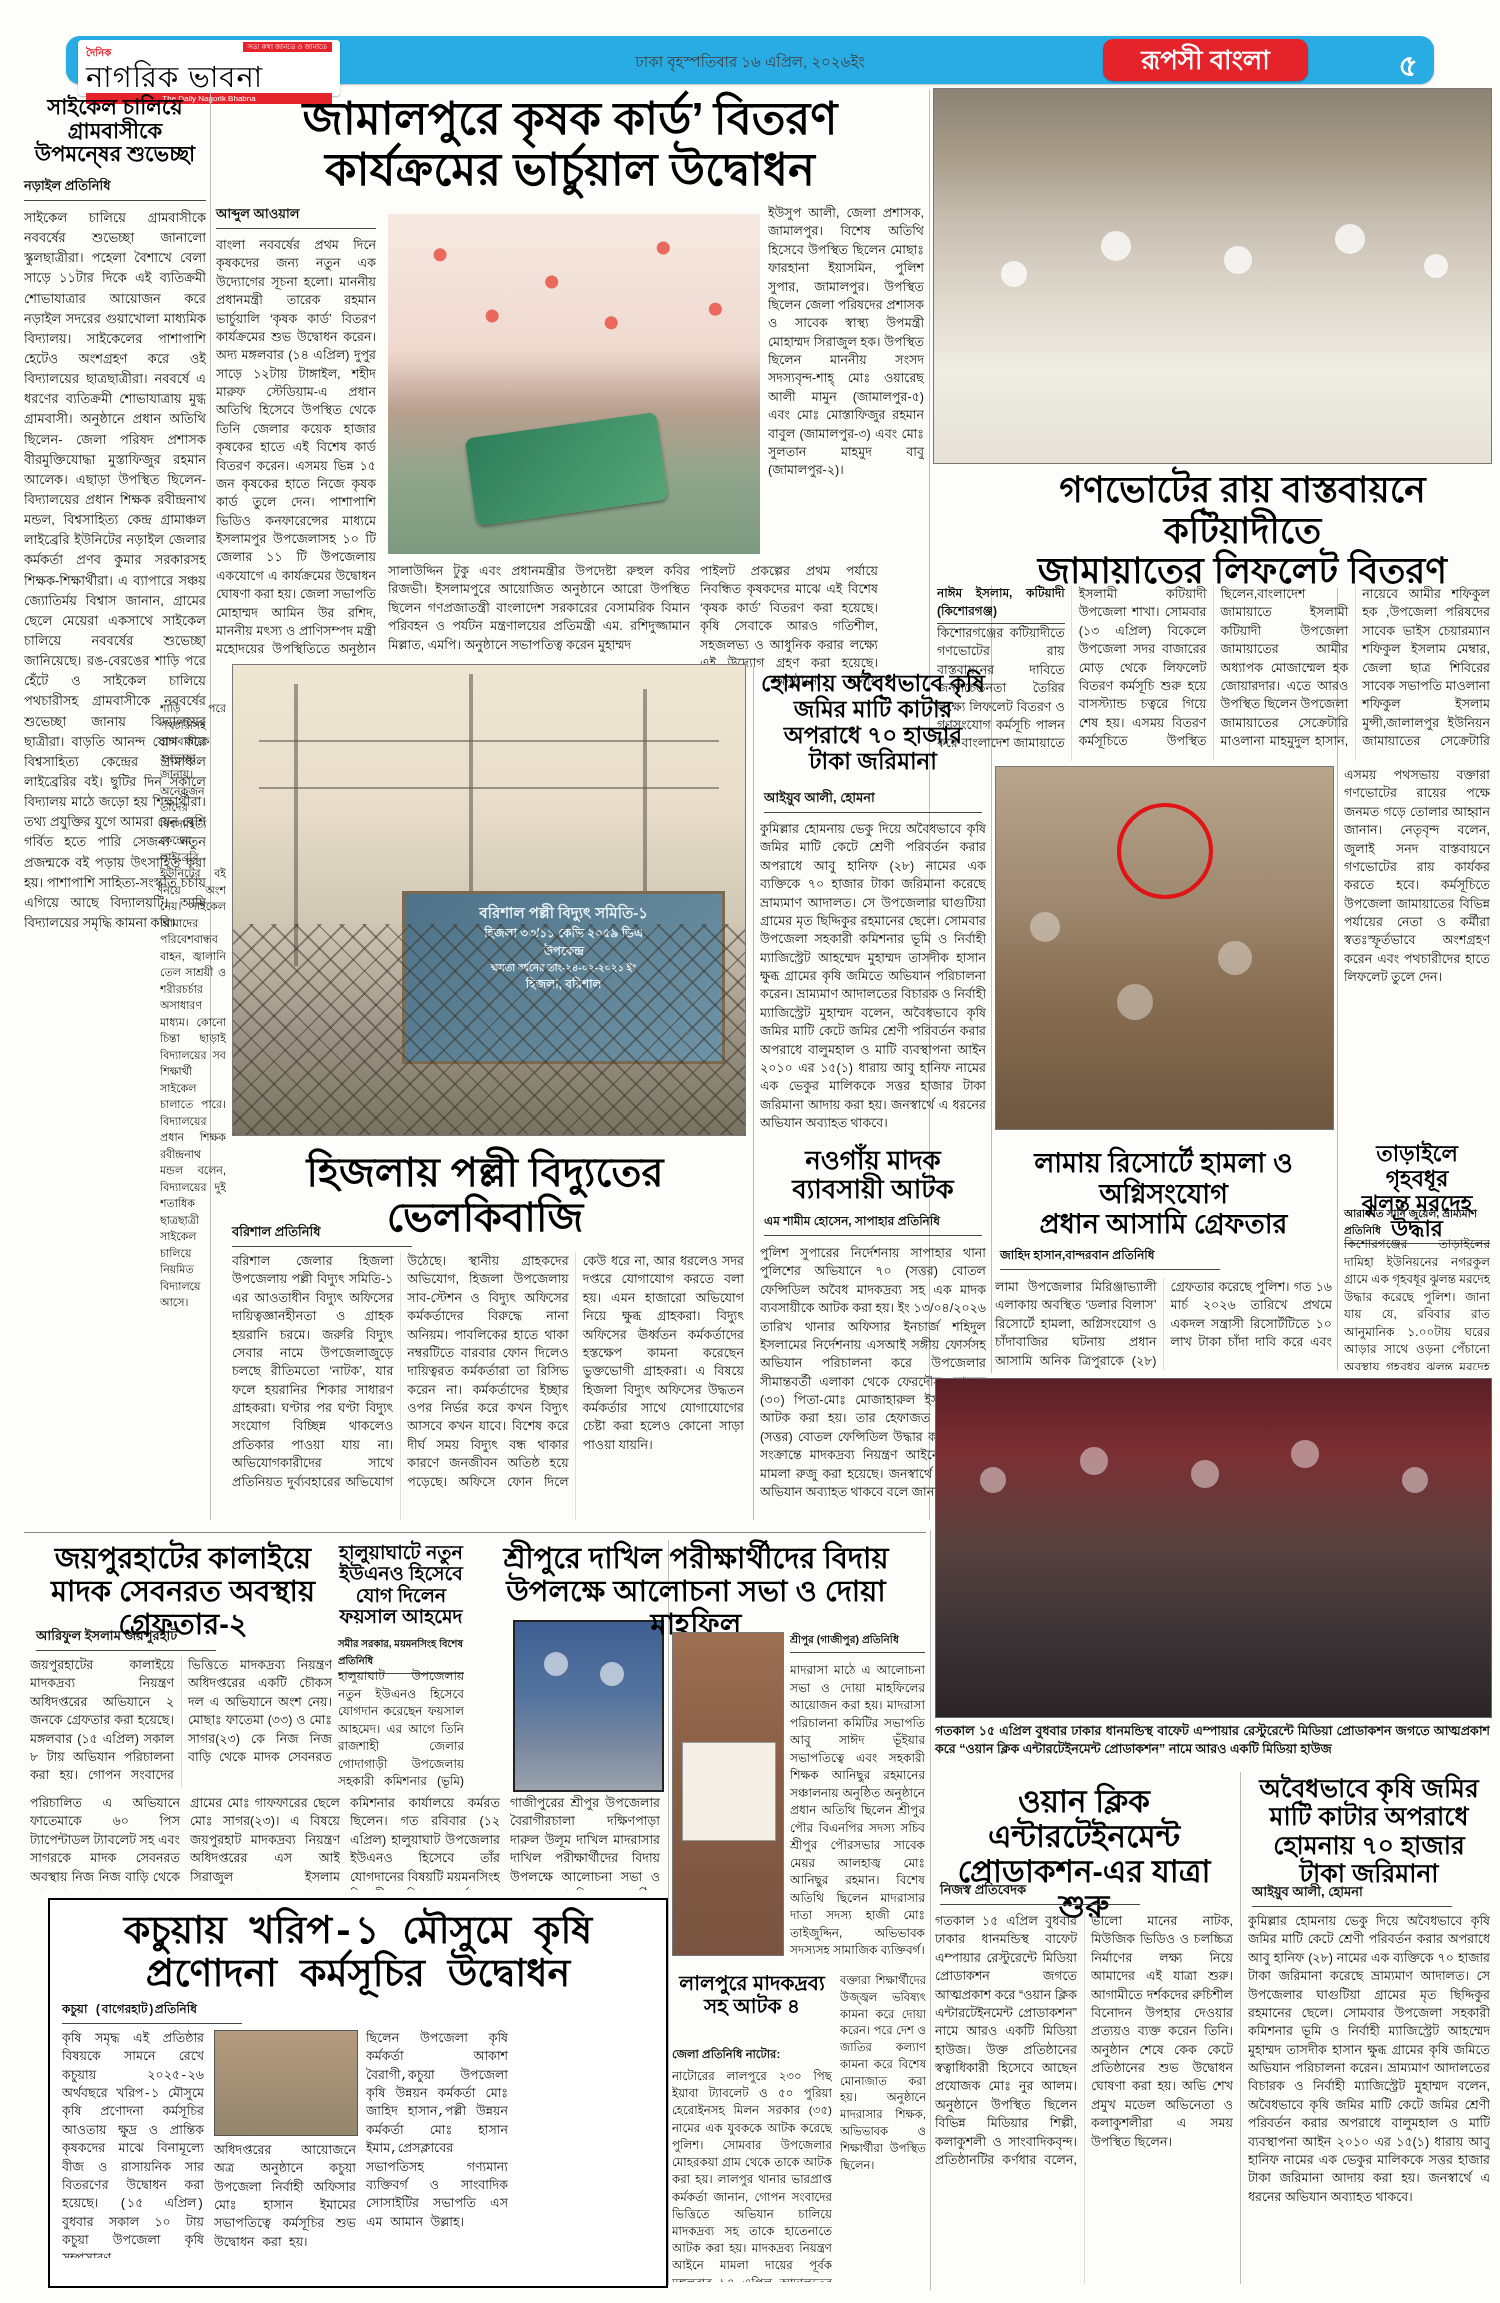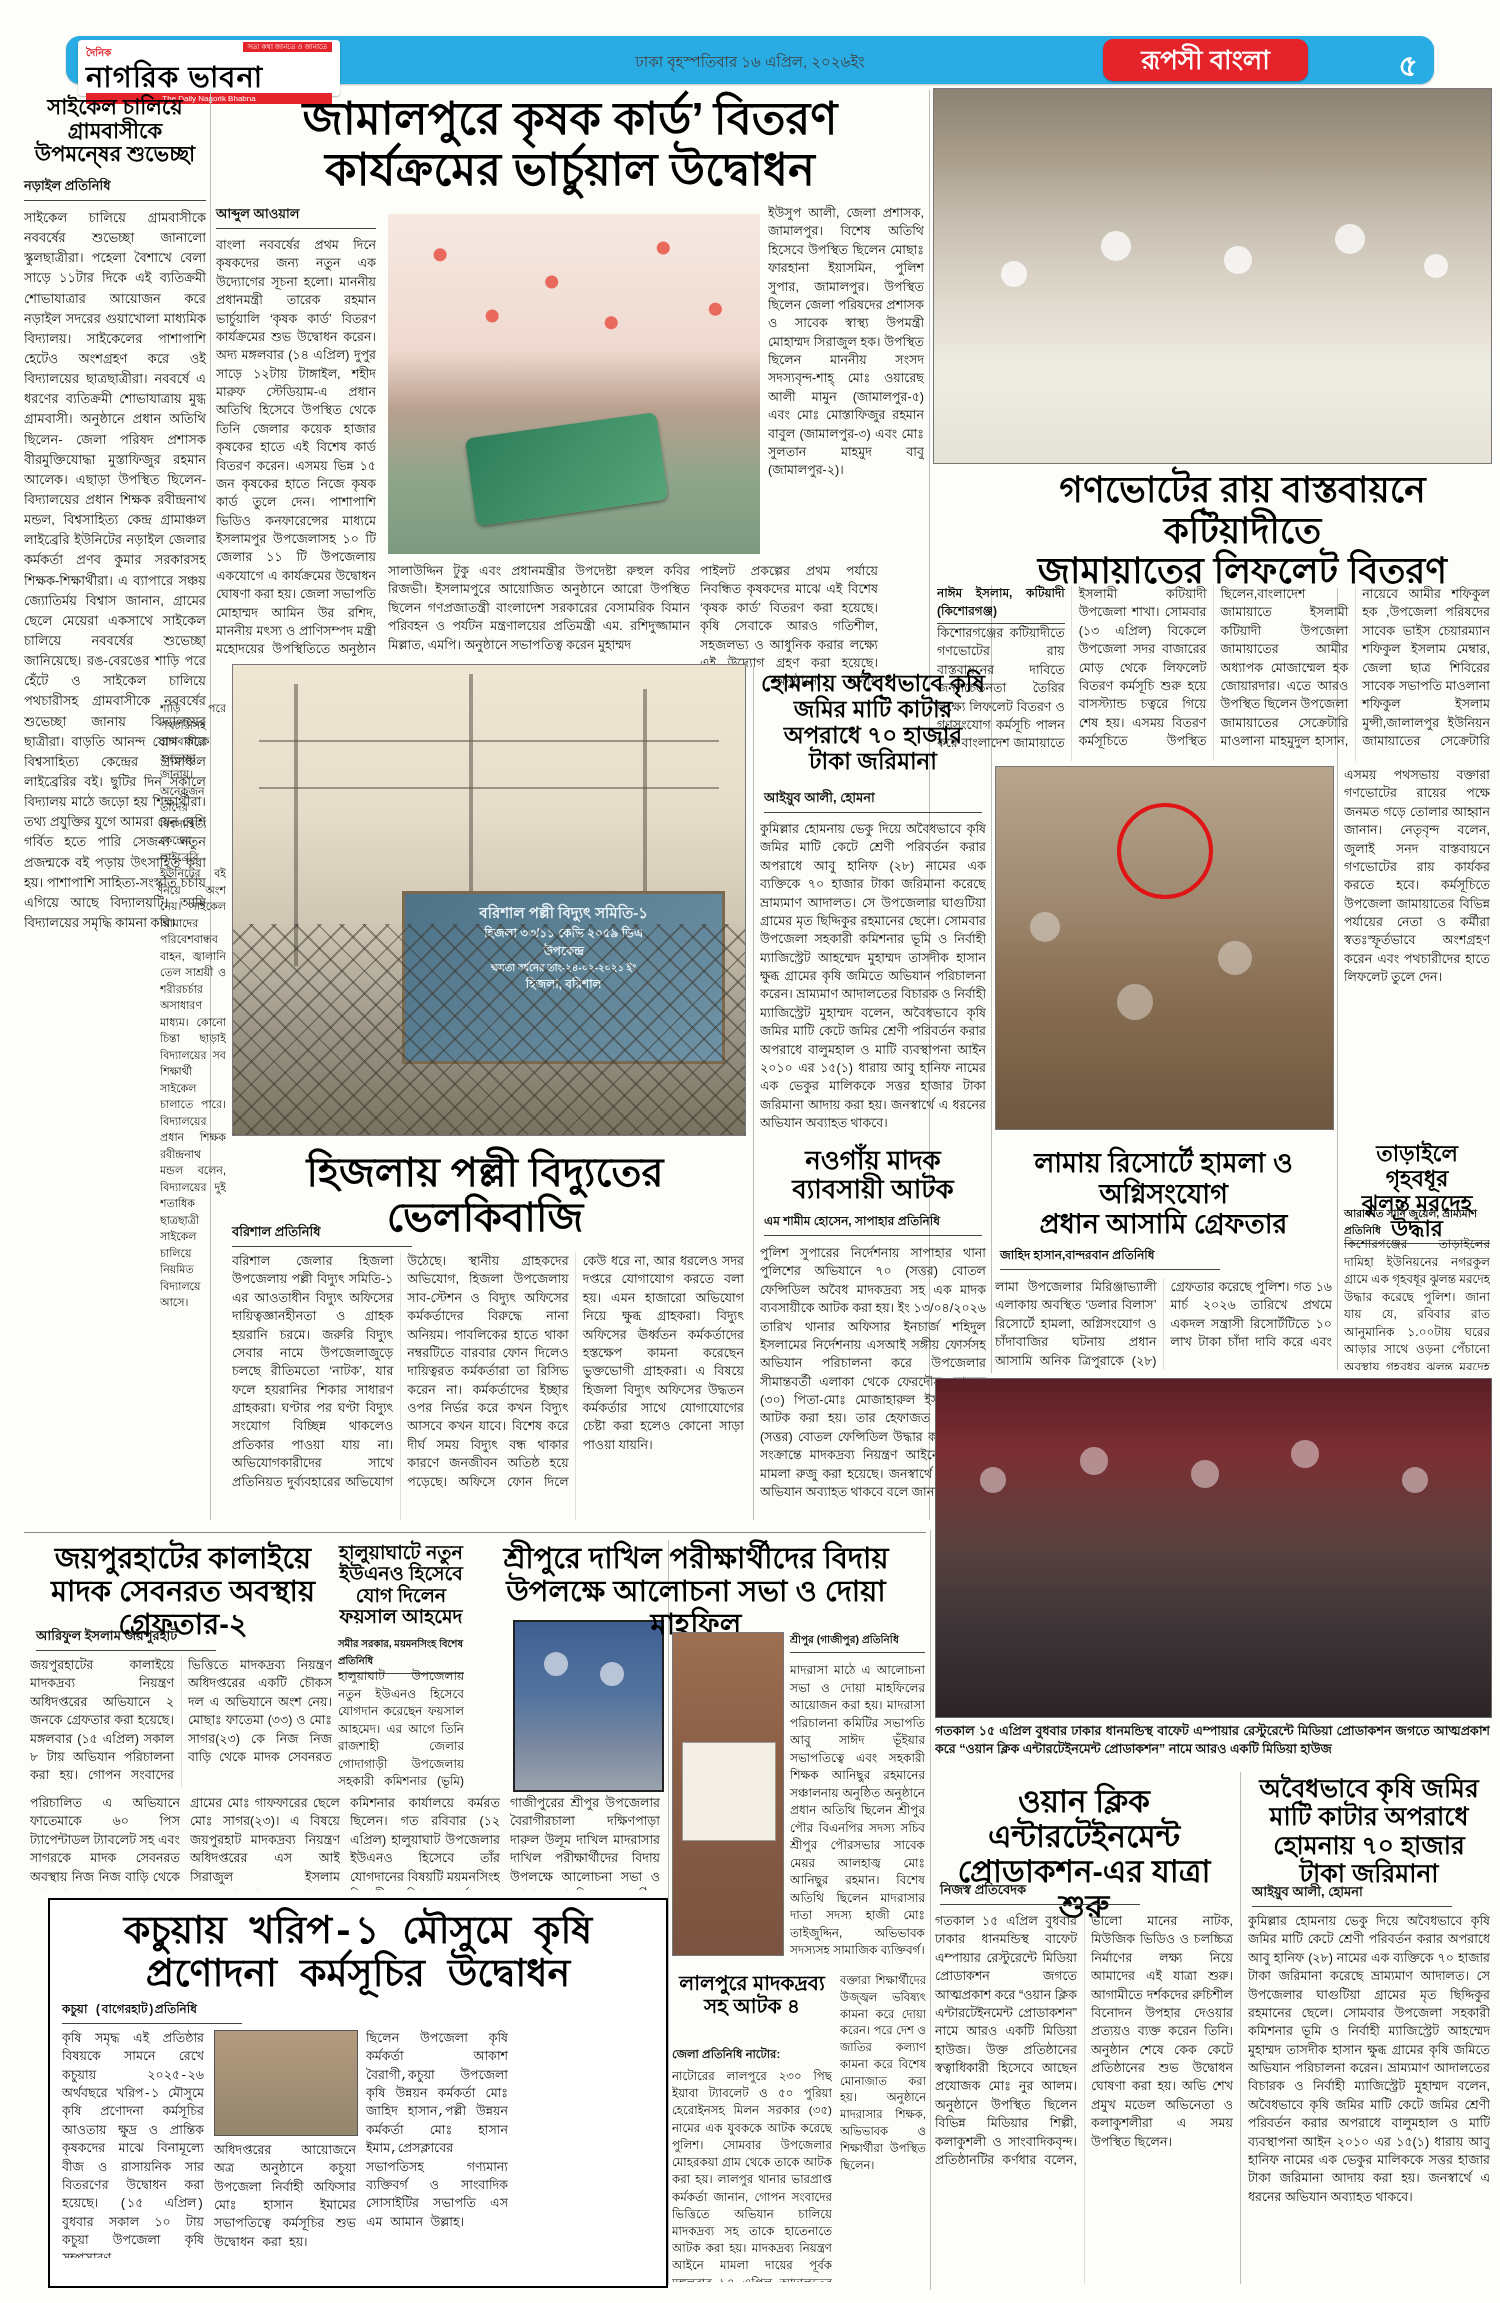--- a/index.html
+++ b/index.html
@@ -15,21 +15,21 @@
   .c3{column-count:3;column-gap:14px;column-rule:1px solid #ddd;}
   .c4{column-count:4;column-gap:14px;column-rule:1px solid #ddd;}
   .ph{overflow:hidden;}
   .vr{width:1px;background:#bdbdbd;}
   .hr2{height:1px;background:#8a8a8a;}
   
   .mast-bar{background:#29ace3;border-radius:14px;box-shadow:0 1px 2px rgba(0,0,0,.25);}
   .logo-box{background:#fff;border-radius:4px;padding:2px 8px 0 8px;box-shadow:0 1px 2px rgba(0,0,0,.3);}
   .logo-tag{background:#e4232b;color:#fff;font-size:7px;line-height:10px;padding:0 5px;float:right;}
   .logo-daily{color:#e4232b;font-size:10px;font-weight:700;}
-  .logo-main{font-size:29px;font-weight:700;color:#000;line-height:30px;letter-spacing:1px;white-space:nowrap;}
+  .logo-main{font-size:29px;font-weight:400;color:#000;line-height:30px;letter-spacing:1px;white-space:nowrap;}
   .logo-sub{background:#e4232b;color:#fff;font-size:8px;line-height:11px;text-align:center;margin-top:1px;}
   .date-line{font-size:15px;color:#404040;text-align:center;}
   .section-badge{background:#e4232b;border-radius:10px;color:#fff;font-weight:700;font-size:26px;text-align:center;box-shadow:0 1px 2px rgba(0,0,0,.3);}
   .page-num{color:#fff;font-weight:800;font-size:30px;text-align:center;}
   
   .photo-street{background:linear-gradient(180deg,#8c8374 0%,#a99d8a 18%,#c4bcae 34%,#ded8cc 55%,#efece4 75%,#e6e2d8 100%);}
   .photo-stage{background:
      radial-gradient(circle at 14% 12%, #e96a5c 6px, rgba(0,0,0,0) 7px),
      radial-gradient(circle at 44% 20%, #e96a5c 6px, rgba(0,0,0,0) 7px),
      radial-gradient(circle at 74% 10%, #e96a5c 6px, rgba(0,0,0,0) 7px),

